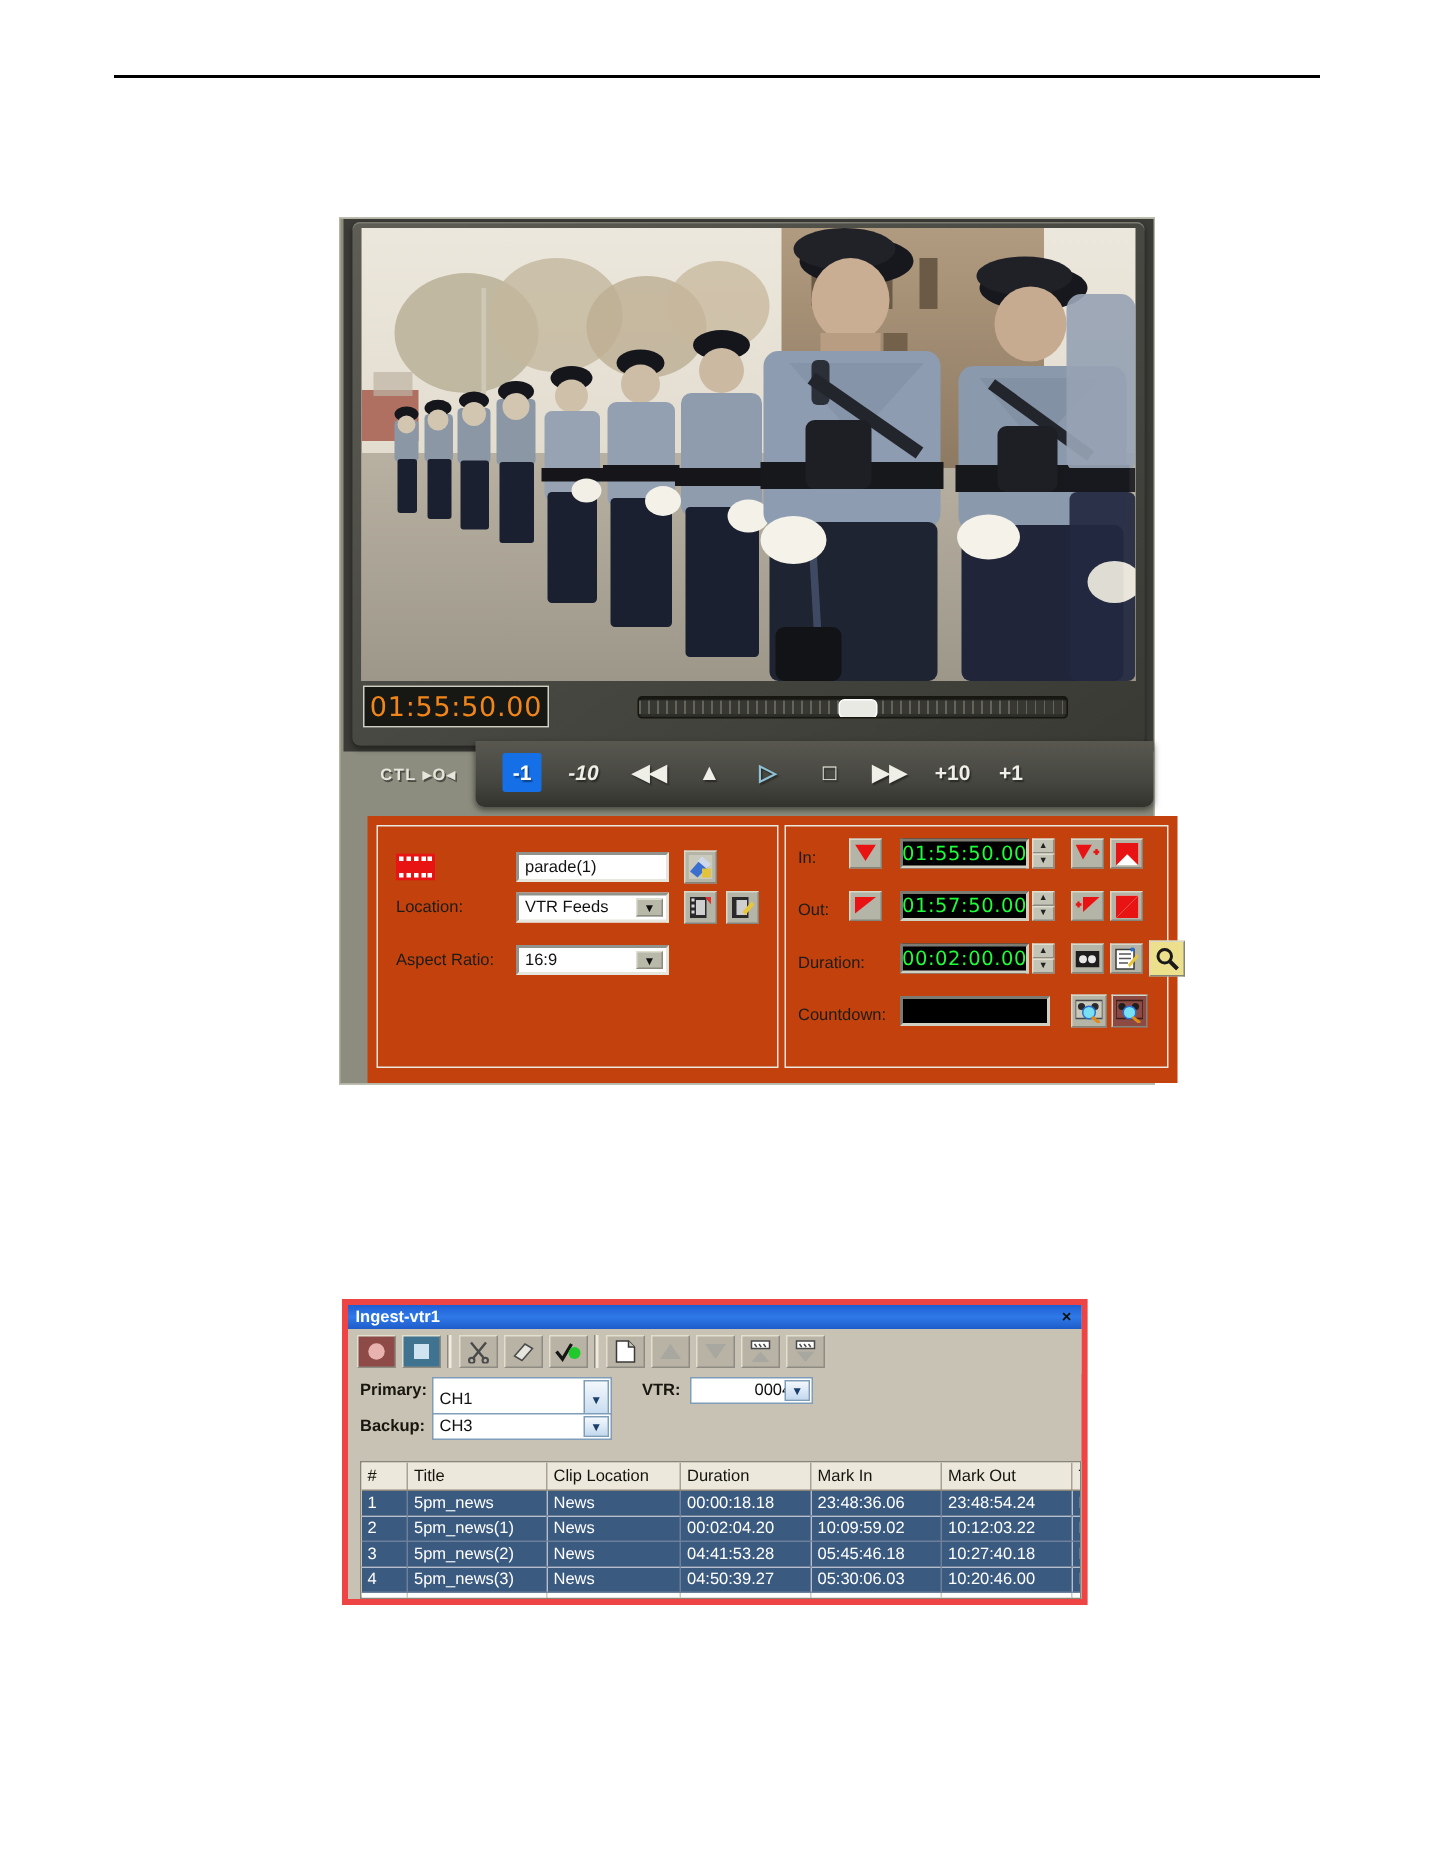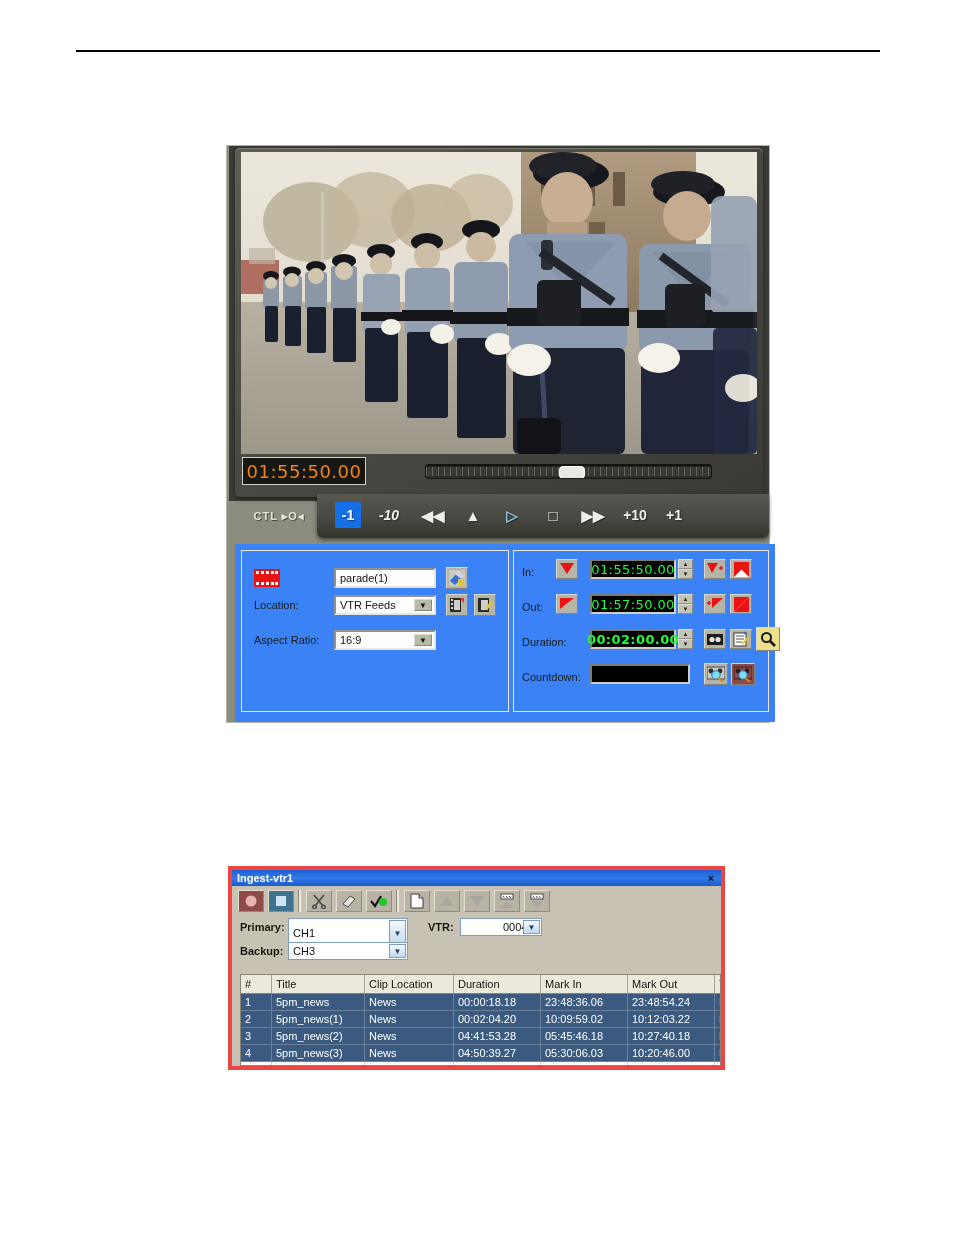--- a/index.html
+++ b/index.html
@@ -93,22 +93,22 @@
   }
   .tbtn.sel{
     background:#1570e8;color:#fff;border-radius:2px;
     text-shadow:1px 1px 1px #0b3f84;
   }
   .glyph{font-size:15px;line-height:1;}
   .glyph.play{color:#8fc2d6;}
 
   
   .form-area{
-    position:absolute;left:8px;top:398px;width:540px;height:178px;
-    background:#3b82f6;
+    position:absolute;left:18px;top:398px;width:540px;height:178px;
+    background:#c2410c;
   }
   .form-left{
     position:absolute;left:6px;top:6px;width:268px;height:162px;
     border:1px solid #e8e8de;box-sizing:border-box;
   }
   .form-right{
     position:absolute;left:278px;top:6px;width:256px;height:162px;
     border:1px solid #e8e8de;box-sizing:border-box;
   }
   .lbl{
@@ -501,21 +501,21 @@
       </div>
       <div class="iconbtn" style="left:216px;top:43px;width:22px;height:20px;">
         <svg width="15" height="15" viewBox="0 0 15 15">
           <rect x="0" y="0" width="15" height="15" fill="#ffffff"></rect>
           <path d="M15 0 L15 15 L0 15 Z" fill="#e81414"></path>
           <path d="M0 0 L15 0 L0 15 Z" fill="#e81414"></path>
         </svg>
       </div>
 
       <div class="lbl" style="left:8px;top:85px;">Duration:</div>
-      <div class="tcbox" style="left:76px;top:78px;width:86px;height:20px;font-weight:bold;">00:02:00.00</div>
+      <div class="tcbox" style="left:76px;top:78px;width:86px;height:20px;">00:02:00.00</div>
       <div class="spin" style="left:164px;top:78px;height:20px;">
         <div>▲</div>
         <div>▼</div>
       </div>
       <div class="iconbtn" style="left:190px;top:78px;width:22px;height:20px;">
         <svg width="16" height="11" viewBox="0 0 16 11">
           <rect x="0" y="0" width="16" height="11" fill="#1d1d1d"></rect>
           <circle cx="5" cy="5.5" r="2.6" fill="#e6e6e6"></circle>
           <circle cx="11" cy="5.5" r="2.6" fill="#e6e6e6"></circle>
         </svg>

